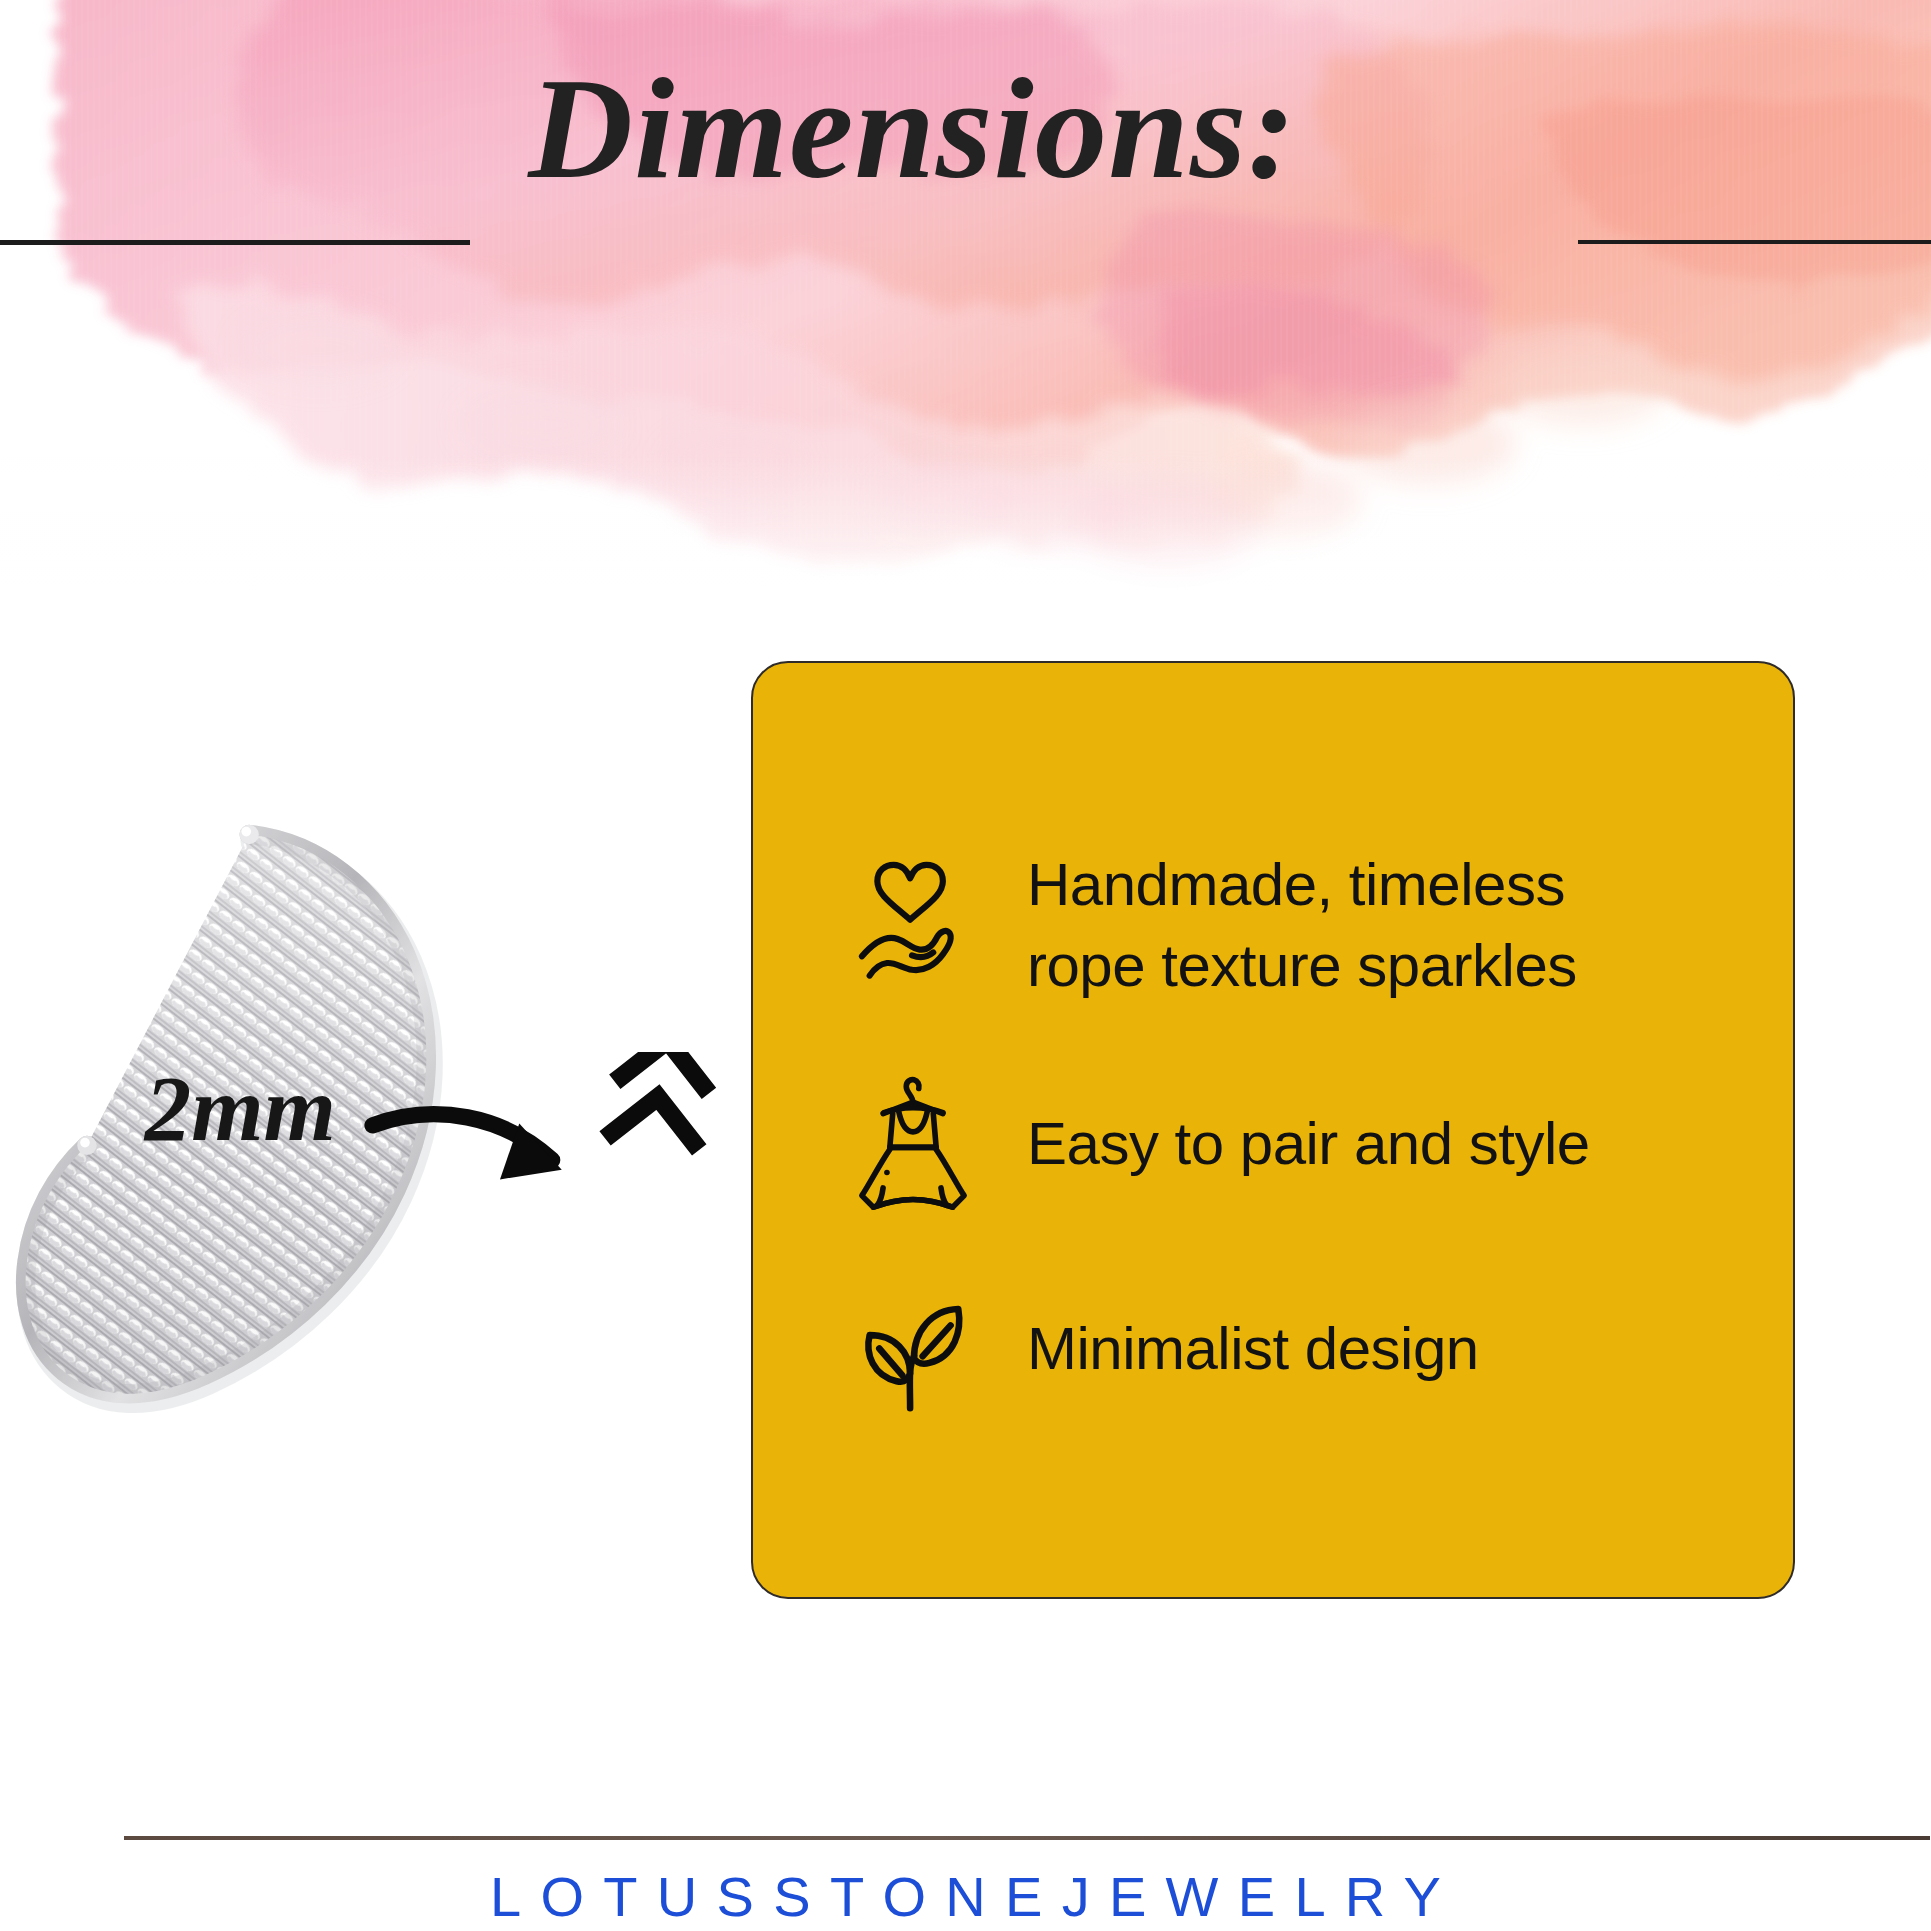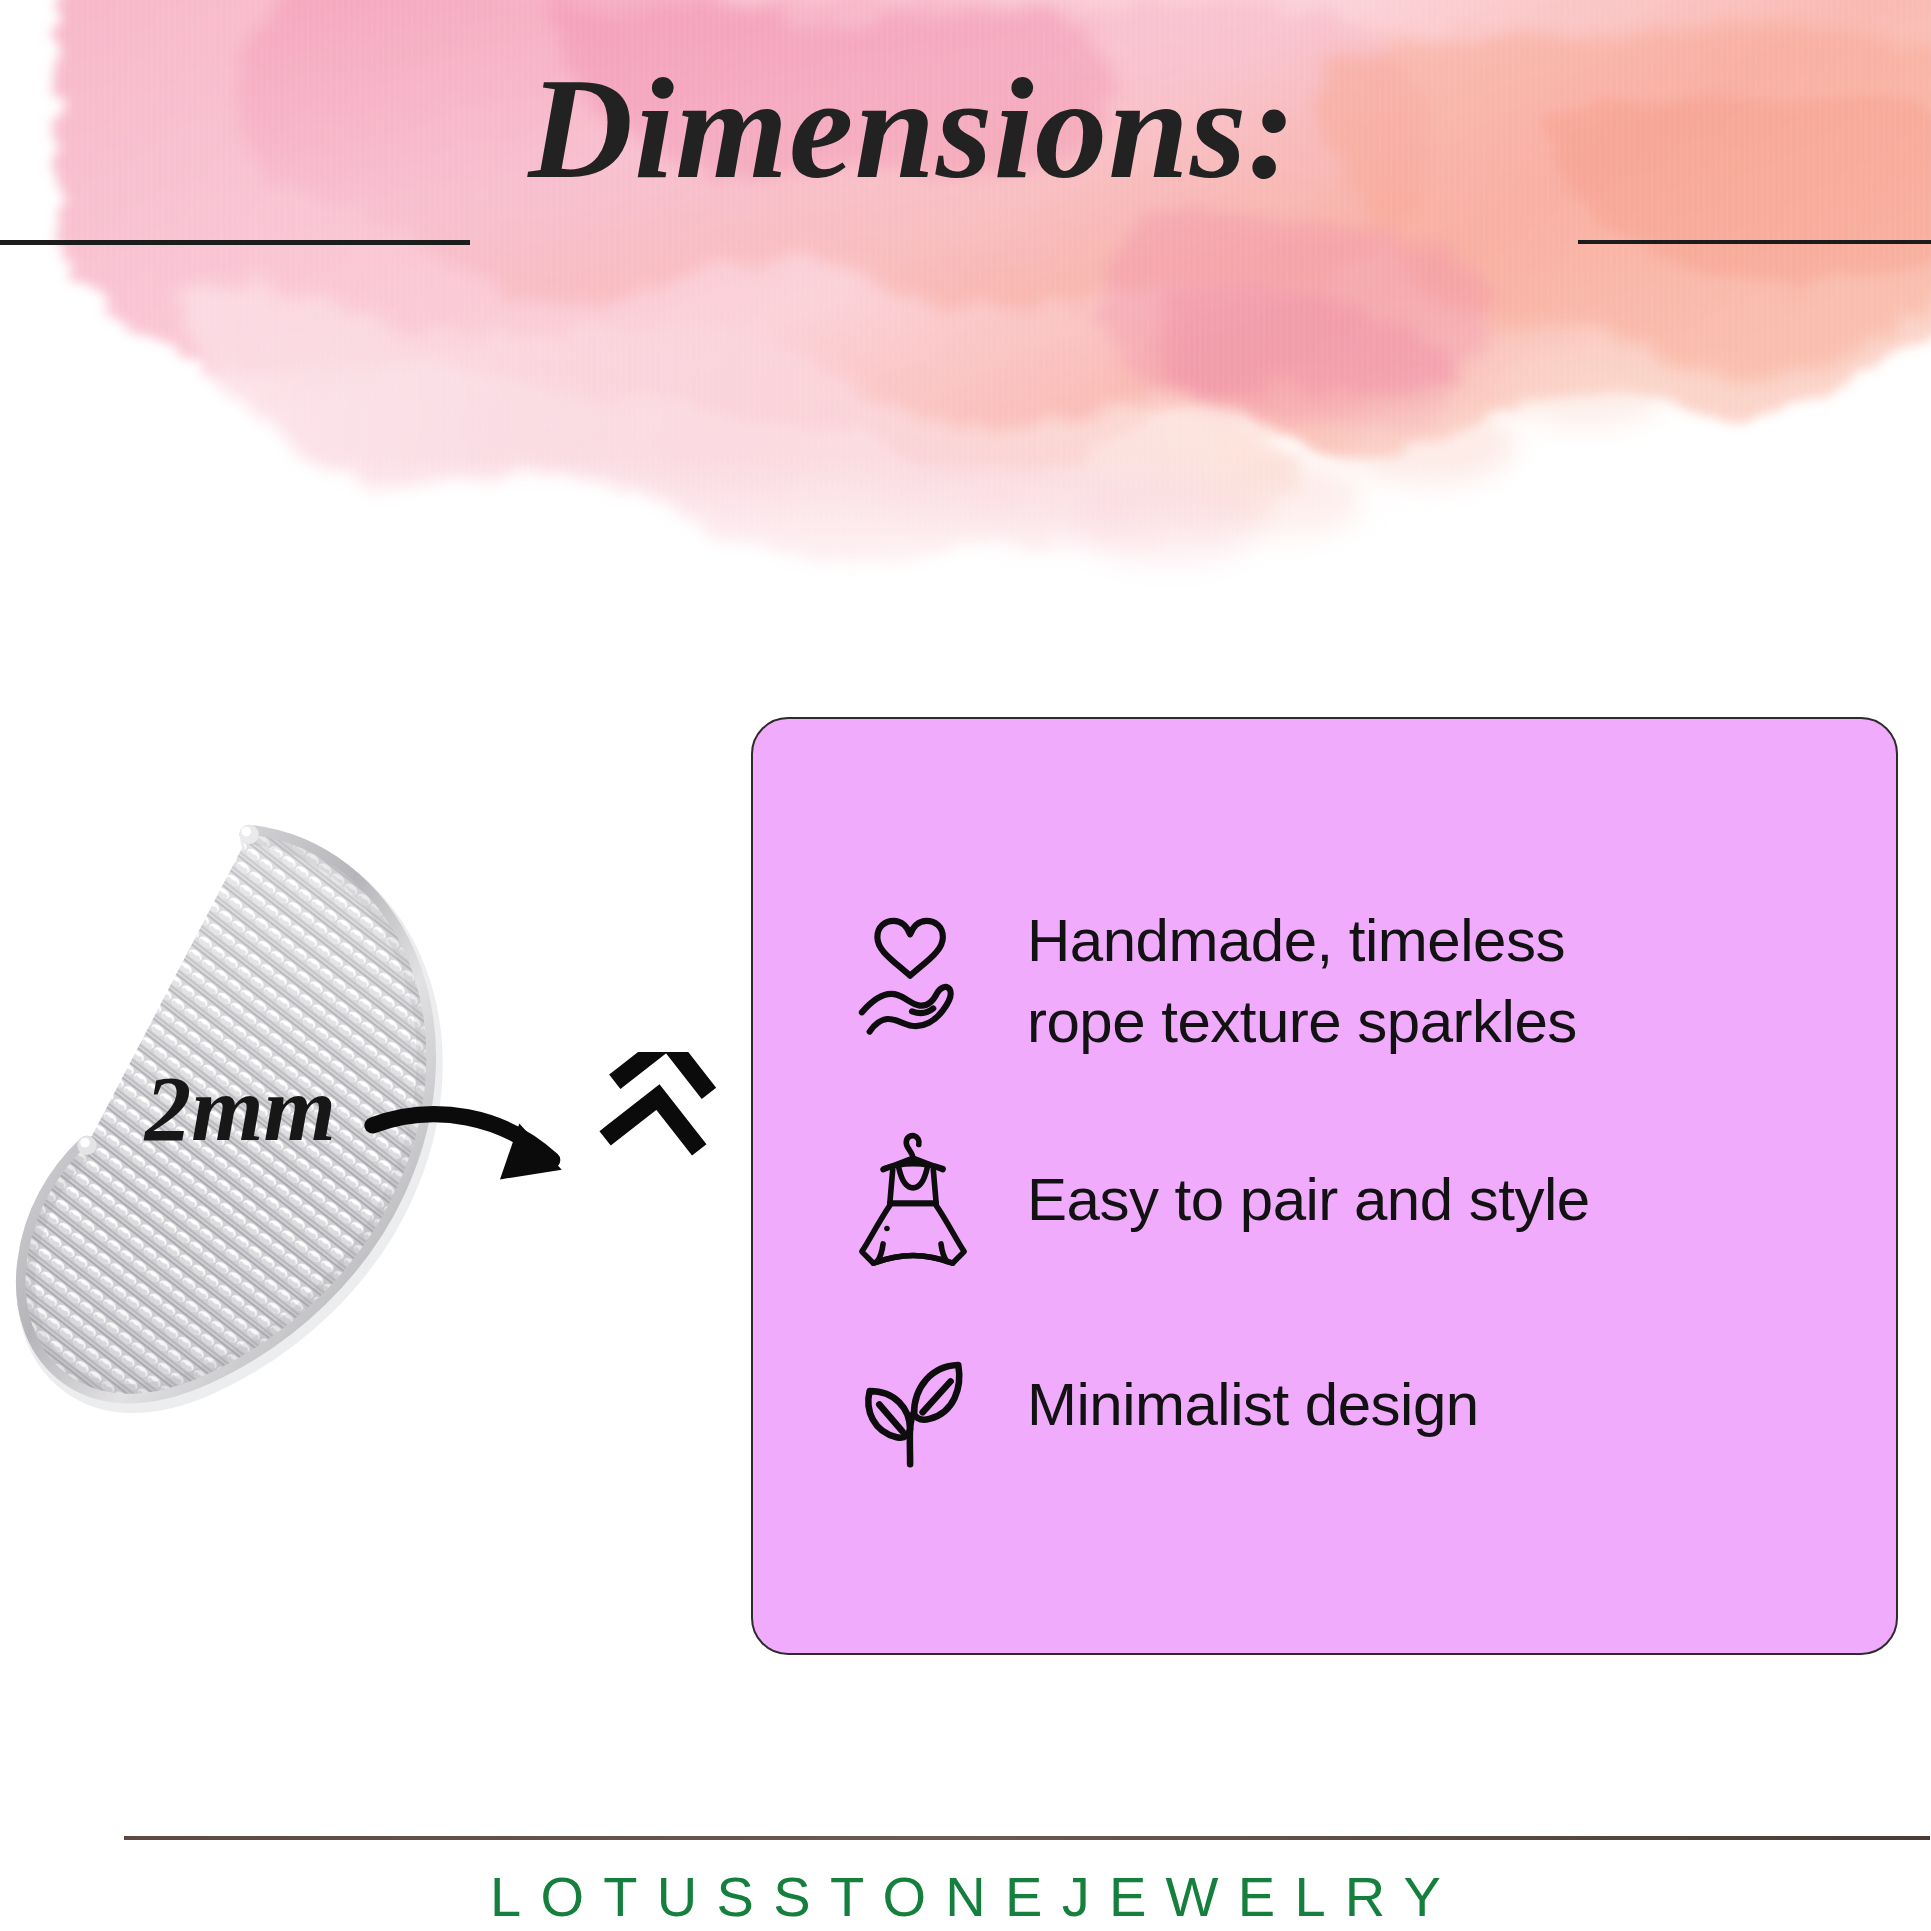--- a/index.html
+++ b/index.html
@@ -92,24 +92,24 @@
     font-size: 93px;
     line-height: 93px;
     color: #171717;
     white-space: nowrap;
   }
 
   
   #feature-card {
     position: absolute;
     left: 751px;
-    top: 717px;
-    width: 1147px;
+    top: 661px;
+    width: 1044px;
     height: 938px;
-    background: #f0abfc;
+    background: #eab308;
     border: 2.9px solid #2f2b2b;
     border-radius: 37px;
     box-sizing: border-box;
   }
   #feature-list {
     position: absolute;
     left: 0;
     top: 0;
     width: 100%;
     height: 100%;
@@ -156,21 +156,21 @@
     left: 0;
     top: 1863px;
     width: 1931px;
     text-align: center;
     font-family: "Liberation Sans", sans-serif;
     font-weight: 300;
     font-size: 56px;
     line-height: 68px;
     letter-spacing: 19.3px;
     text-indent: 19.3px;
-    color: #15803d;
+    color: #1d4ed8;
     white-space: nowrap;
   }
 </style>
 </head>
 <body>
 
 <svg id="watercolor-banner" viewBox="0 0 2000 640" preserveAspectRatio="none">
   <defs>
     <filter id="wc-blur" x="-15%" y="-15%" width="130%" height="130%">
       <feGaussianBlur stdDeviation="14"></feGaussianBlur>

